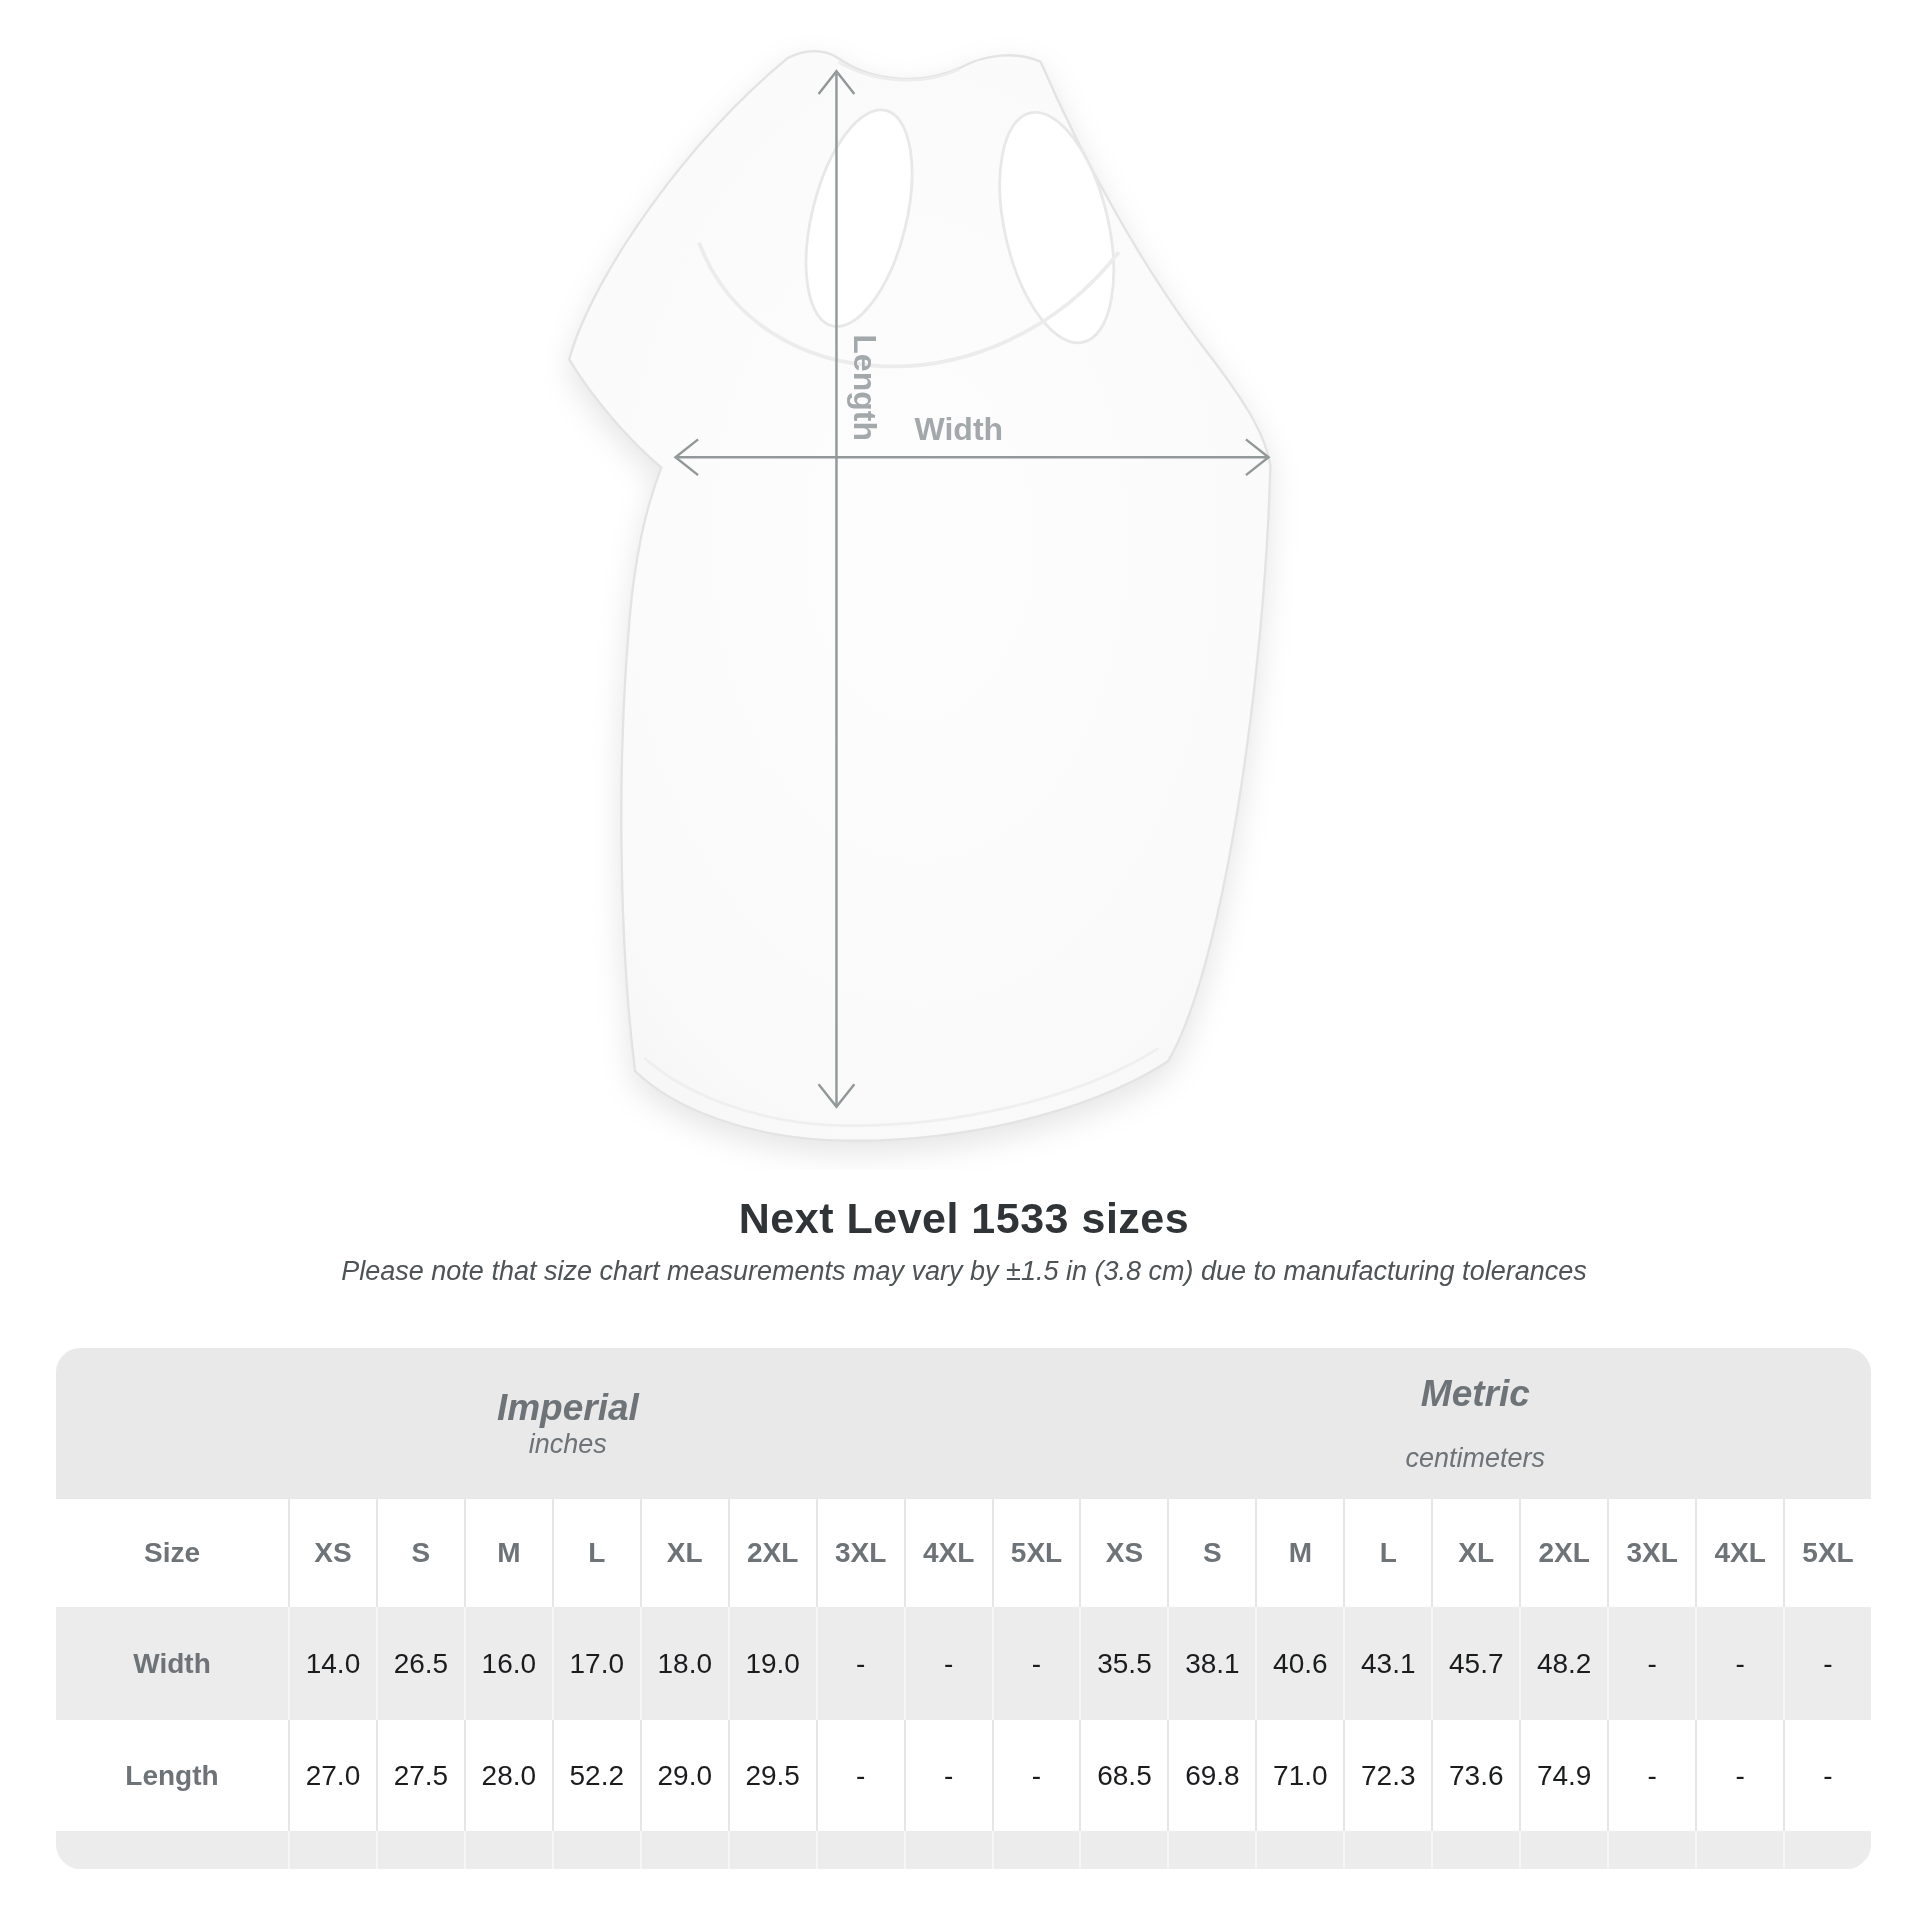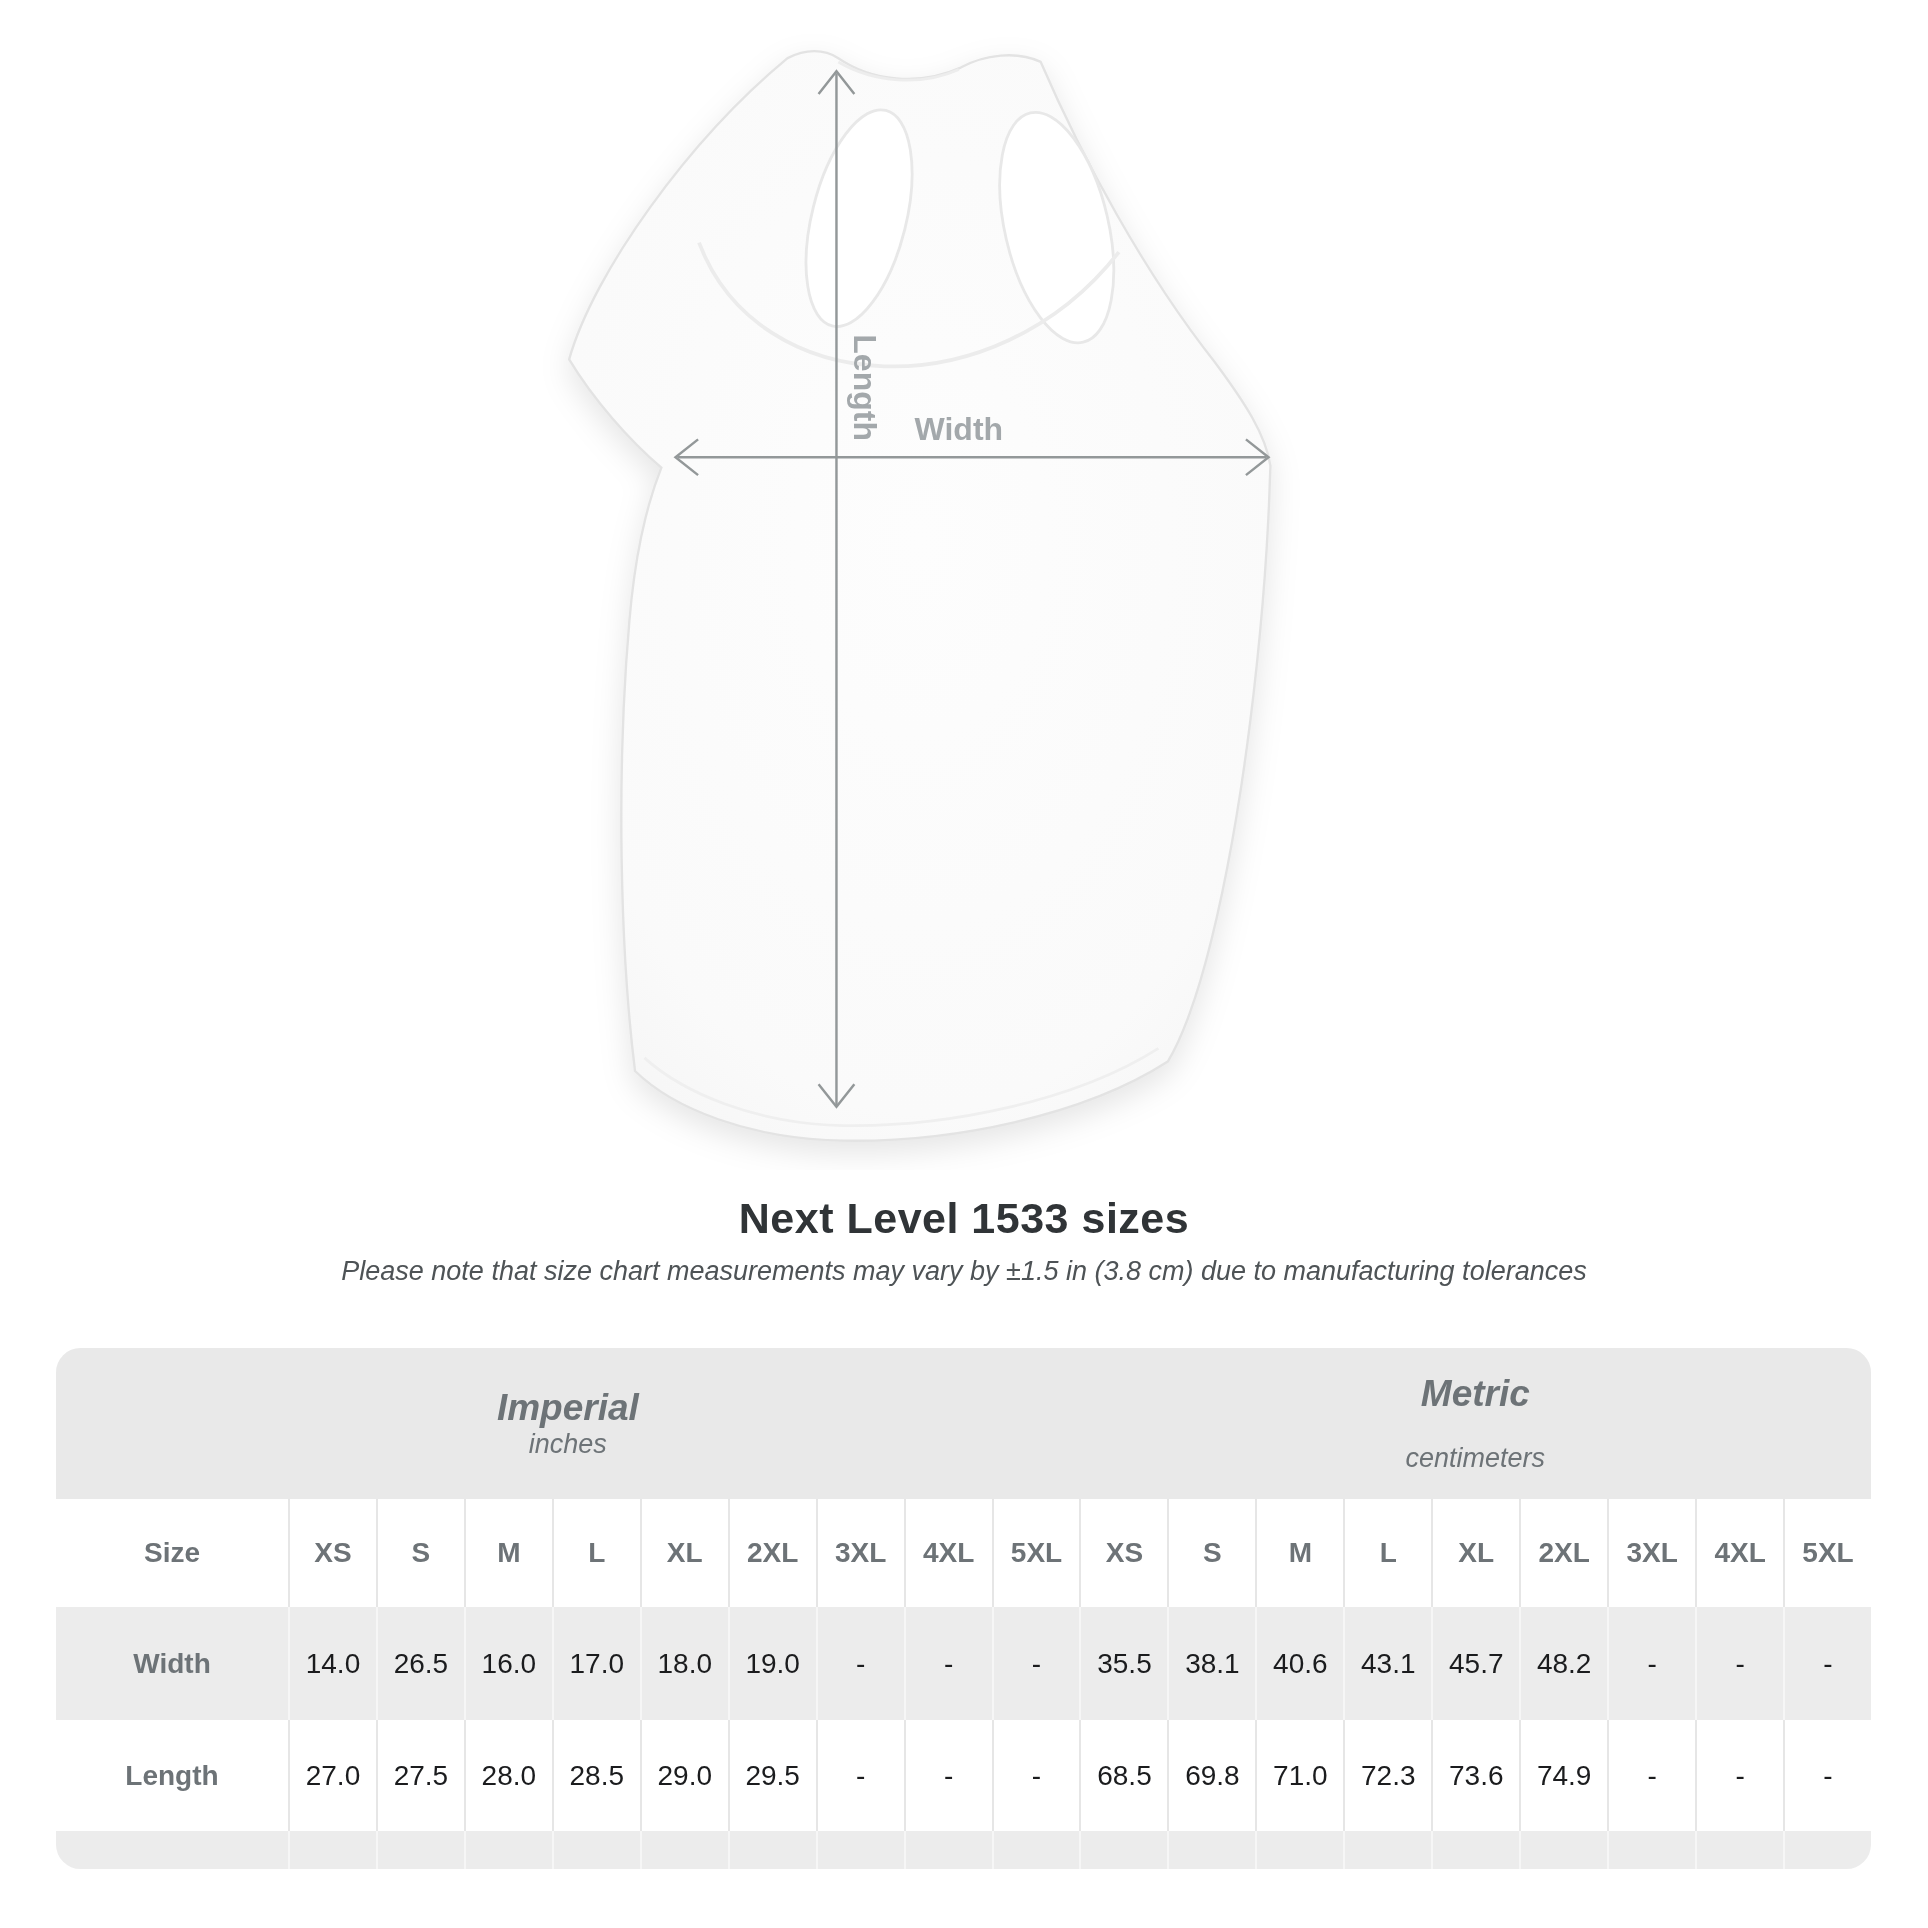--- a/index.html
+++ b/index.html
@@ -161,21 +161,21 @@
       <div class="cell">48.2</div>
       <div class="cell">-</div>
       <div class="cell">-</div>
       <div class="cell">-</div>
     </div>
   <div class="row data-row last" id="data-row-1">
       <div class="cell rowlabel">Length</div>
       <div class="cell">27.0</div>
       <div class="cell">27.5</div>
       <div class="cell">28.0</div>
-      <div class="cell">28.5</div>
+      <div class="cell">52.2</div>
       <div class="cell">29.0</div>
       <div class="cell">29.5</div>
       <div class="cell">-</div>
       <div class="cell">-</div>
       <div class="cell">-</div>
       <div class="cell">68.5</div>
       <div class="cell">69.8</div>
       <div class="cell">71.0</div>
       <div class="cell">72.3</div>
       <div class="cell">73.6</div>

